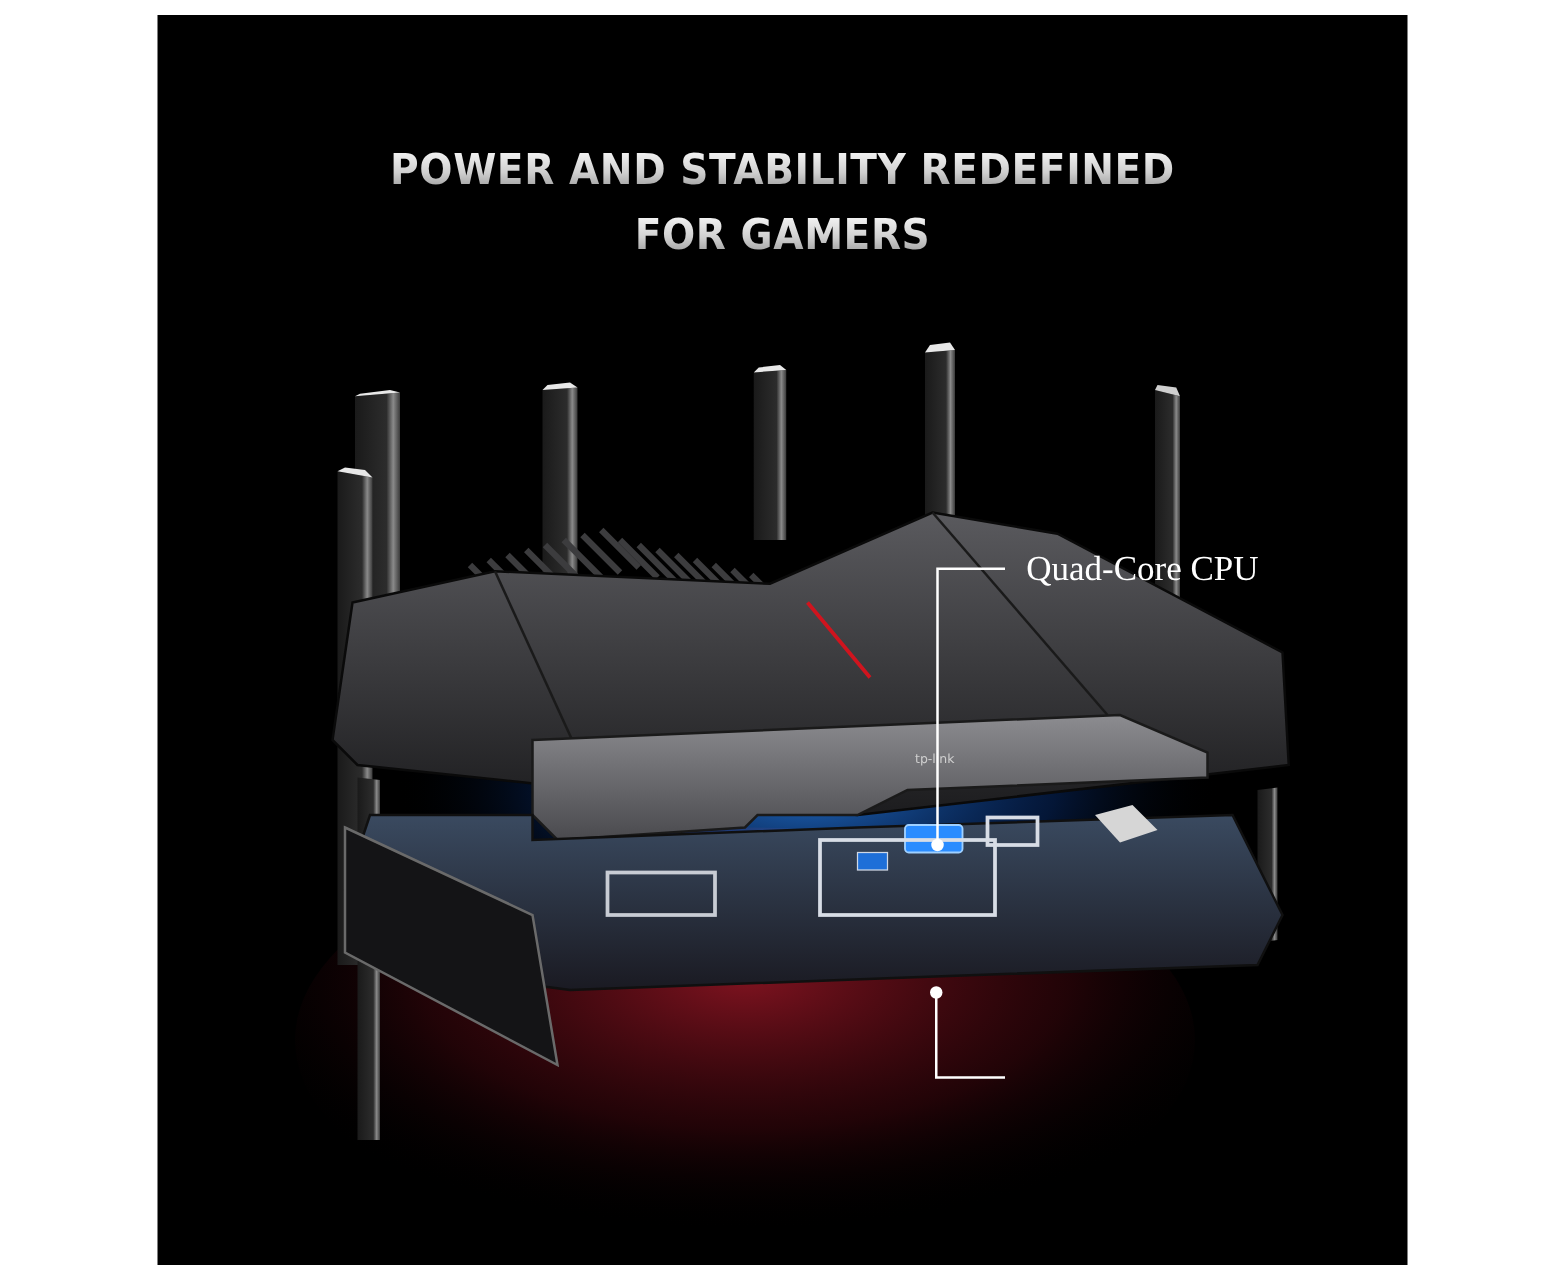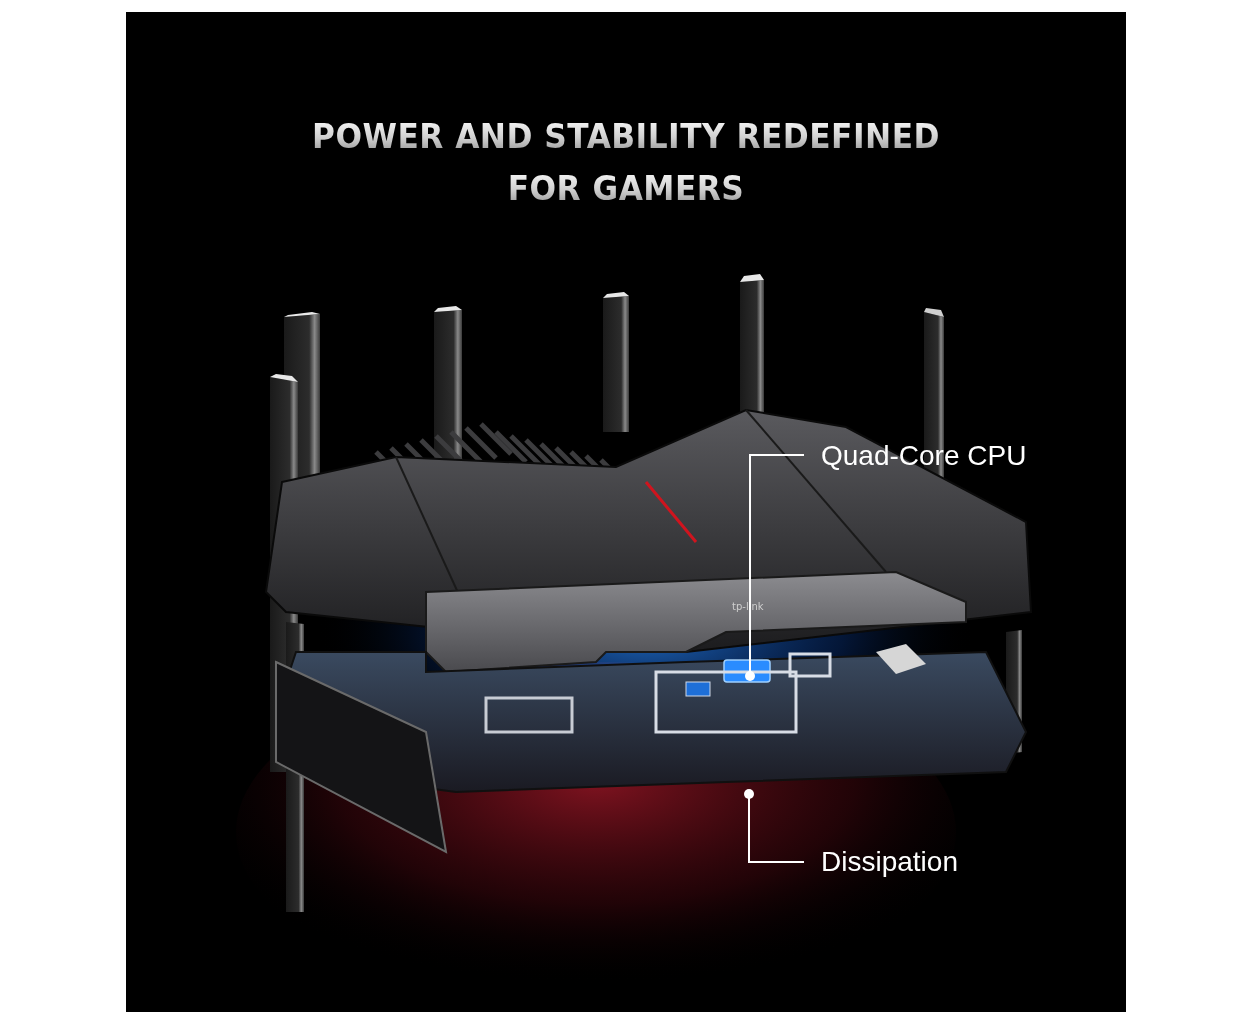--- a/index.html
+++ b/index.html
@@ -13,21 +13,21 @@
     font-family: "DejaVu Sans", sans-serif; font-weight: bold;
     font-size: 34px; letter-spacing: 0.5px;
     color: #e6e6e6;
     background: linear-gradient(180deg, #ffffff 0%, #cfcfcf 55%, #8c8c8c 100%);
     -webkit-background-clip: text; background-clip: text; -webkit-text-fill-color: transparent;
     transform: scaleX(0.92);
   }
   #title-line-1 { top: 104px; }
   #title-line-2 { top: 156px; }
   .callout-label {
-    position: absolute; font-family: Liberation Sans, sans-serif;
+    position: absolute; font-family: Liberation Serif, serif;
     font-size: 28px; color: #ffffff; line-height: 40px;
   }
   #router-art { position: absolute; left: 0; top: 0; }
   .cline { stroke: #ffffff; stroke-width: 2; fill: none; }
 </style>
 </head>
 <body>
 
 <div id="panel">
 
@@ -151,16 +151,15 @@
       <polyline class="cline" points="623,782 623,850 678,850"></polyline>
     </g>
   </svg>
 
   <div class="title" id="title-line-1">POWER AND STABILITY REDEFINED</div>
   <div class="title" id="title-line-2">FOR GAMERS</div>
 
   <div class="callout-label" style="left:695px; top:424px;">Quad-Core CPU</div>
 
   <div class="callout-label" style="left:695px; top:830px;">
-    <div>Dissipation</div>
   </div>
 
 </div>
 
 </body></html>

